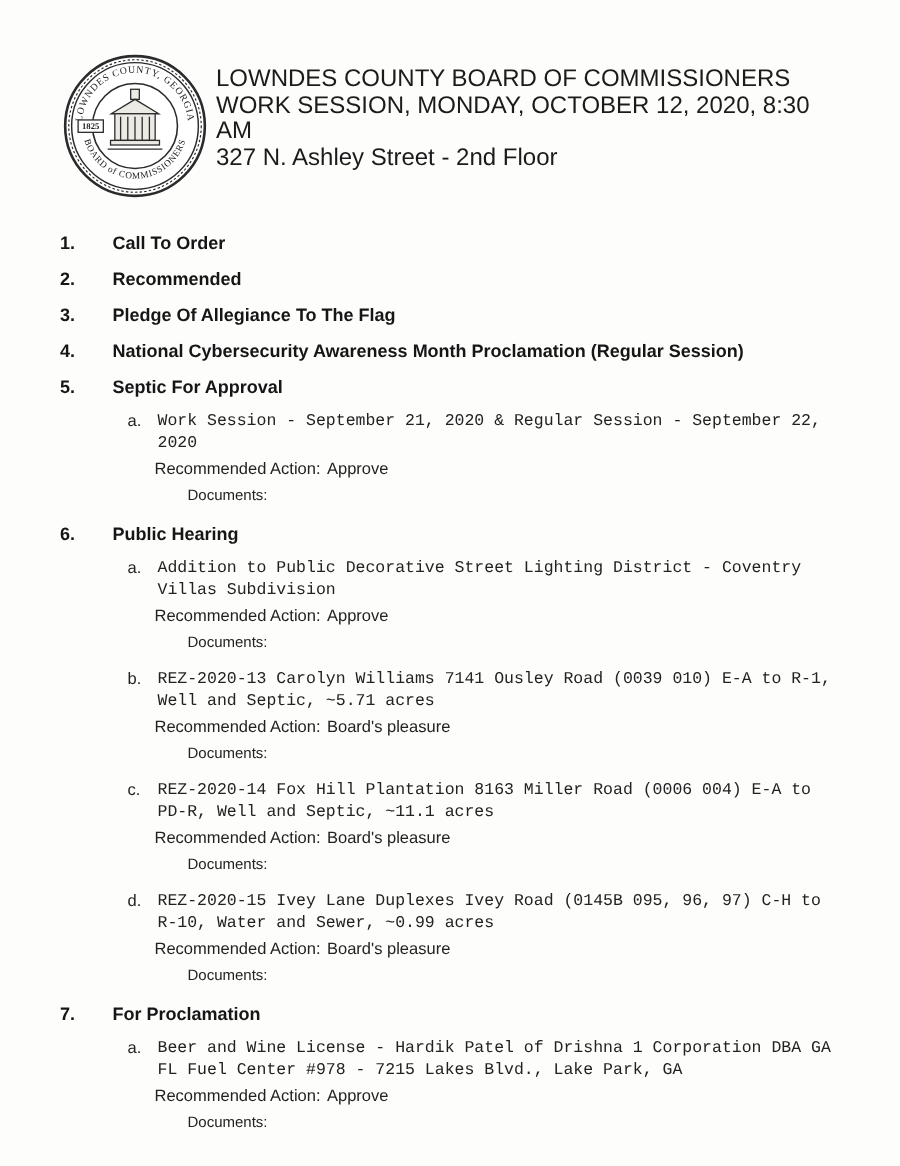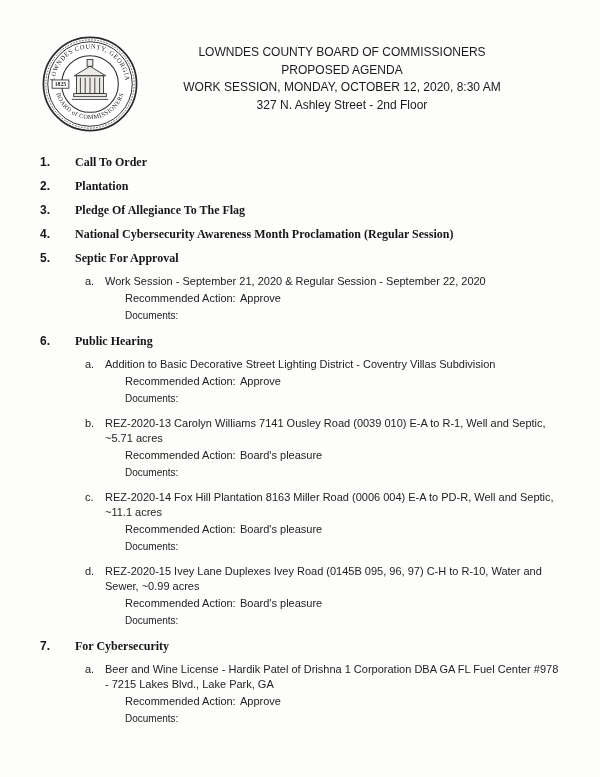--- a/index.html
+++ b/index.html
@@ -11,34 +11,34 @@
   }
   .page {
     position: relative;
     width: 600px; height: 777px;
     overflow: hidden;
     background: #fdfdfc;
   }
   .header { display: flex; align-items: flex-start; padding: 36px 34px 0 42px; }
   .seal-wrap { width: 96px; height: 96px; flex: 0 0 auto; }
   .header-titles {
-    flex: 1; text-align: center;
+    flex: 1; text-align: left;
     padding: 8px 26px 0 6px;
-    font-size: 12px; line-height: 17.5px;
+    font-size: 16px; line-height: 17.5px;
     color: #1b1b1b;
   }
   .agenda { padding: 22px 40px 0 40px; }
   .item-row { display: flex; font-weight: 700; font-size: 12px; line-height: 17px; margin-bottom: 7px; color: #161616; }
   .item-num { width: 35px; flex: 0 0 auto; }
-  .item-title { flex: 1; font-family: Liberation Serif, serif; }
+  .item-title { flex: 1; }
   .subitem { margin: 2px 0 10px 45px; }
   .subitem-row { display: flex; font-size: 11px; line-height: 15px; color: #222; }
   .sub-letter { width: 20px; flex: 0 0 auto; }
-  .sub-text { width: 455px; max-width: 455px; }
-  .action-row { display: flex; font-size: 11px; line-height: 15px; margin: 2px 0 0 40px; color: #222; }
+  .sub-text { width: 455px; max-width: 455px; font-family: Liberation Mono, monospace; }
+  .action-row { display: flex; font-size: 11px; line-height: 15px; margin: 2px 0 0 18px; color: #222; }
   .action-label { width: 115px; flex: 0 0 auto; }
   .docs-row { font-size: 10px; line-height: 15px; margin: 2px 0 0 40px; color: #222; }
 </style>
 </head>
 <body>
 
 <div class="page">
 
   <div class="header">
 
@@ -72,38 +72,37 @@
         </g>
         <g>
           <rect x="10.5" y="45.8" width="17.5" height="8.6" fill="#ffffff" stroke="#2b2b2b" stroke-width="0.9"></rect>
           <text x="19.2" y="52.4" text-anchor="middle" font-size="6" font-weight="bold" font-family="Liberation Serif, serif" fill="#242424">1825</text>
         </g>
       </svg>
     </div>
 
     <div class="header-titles">
         <div class="header-line">LOWNDES COUNTY BOARD OF COMMISSIONERS</div>
-        <div class="header-line">PROPOSED AGENDA</div>
         <div class="header-line">WORK SESSION, MONDAY, OCTOBER 12, 2020, 8:30 AM</div>
         <div class="header-line">327 N. Ashley Street - 2nd Floor</div>
       </div>
 
   </div>
 
   <div class="agenda">
       <div class="agenda-item">
         <div class="item-row">
           <span class="item-num">1.</span>
           <span class="item-title">Call To Order</span>
         </div>
       </div>
       <div class="agenda-item">
         <div class="item-row">
           <span class="item-num">2.</span>
-          <span class="item-title">Plantation</span>
+          <span class="item-title">Recommended</span>
         </div>
       </div>
       <div class="agenda-item">
         <div class="item-row">
           <span class="item-num">3.</span>
           <span class="item-title">Pledge Of Allegiance To The Flag</span>
         </div>
       </div>
       <div class="agenda-item">
         <div class="item-row">
@@ -129,21 +128,21 @@
         </div>
       </div>
       <div class="agenda-item">
         <div class="item-row">
           <span class="item-num">6.</span>
           <span class="item-title">Public Hearing</span>
         </div>
         <div class="subitem">
           <div class="subitem-row">
             <span class="sub-letter">a.</span>
-            <span class="sub-text">Addition to Basic Decorative Street Lighting District - Coventry Villas Subdivision</span>
+            <span class="sub-text">Addition to Public Decorative Street Lighting District - Coventry Villas Subdivision</span>
           </div>
           <div class="action-row">
             <span class="action-label">Recommended Action:</span>
             <span class="action-value">Approve</span>
           </div>
           <div class="docs-row"><span class="docs-label">Documents:</span></div>
         </div>
         <div class="subitem">
           <div class="subitem-row">
             <span class="sub-letter">b.</span>
@@ -174,21 +173,21 @@
           <div class="action-row">
             <span class="action-label">Recommended Action:</span>
             <span class="action-value">Board's pleasure</span>
           </div>
           <div class="docs-row"><span class="docs-label">Documents:</span></div>
         </div>
       </div>
       <div class="agenda-item">
         <div class="item-row">
           <span class="item-num">7.</span>
-          <span class="item-title">For Cybersecurity</span>
+          <span class="item-title">For Proclamation</span>
         </div>
         <div class="subitem">
           <div class="subitem-row">
             <span class="sub-letter">a.</span>
             <span class="sub-text">Beer and Wine License - Hardik Patel of Drishna 1 Corporation DBA GA FL Fuel Center #978 - 7215 Lakes Blvd., Lake Park, GA</span>
           </div>
           <div class="action-row">
             <span class="action-label">Recommended Action:</span>
             <span class="action-value">Approve</span>
           </div>

